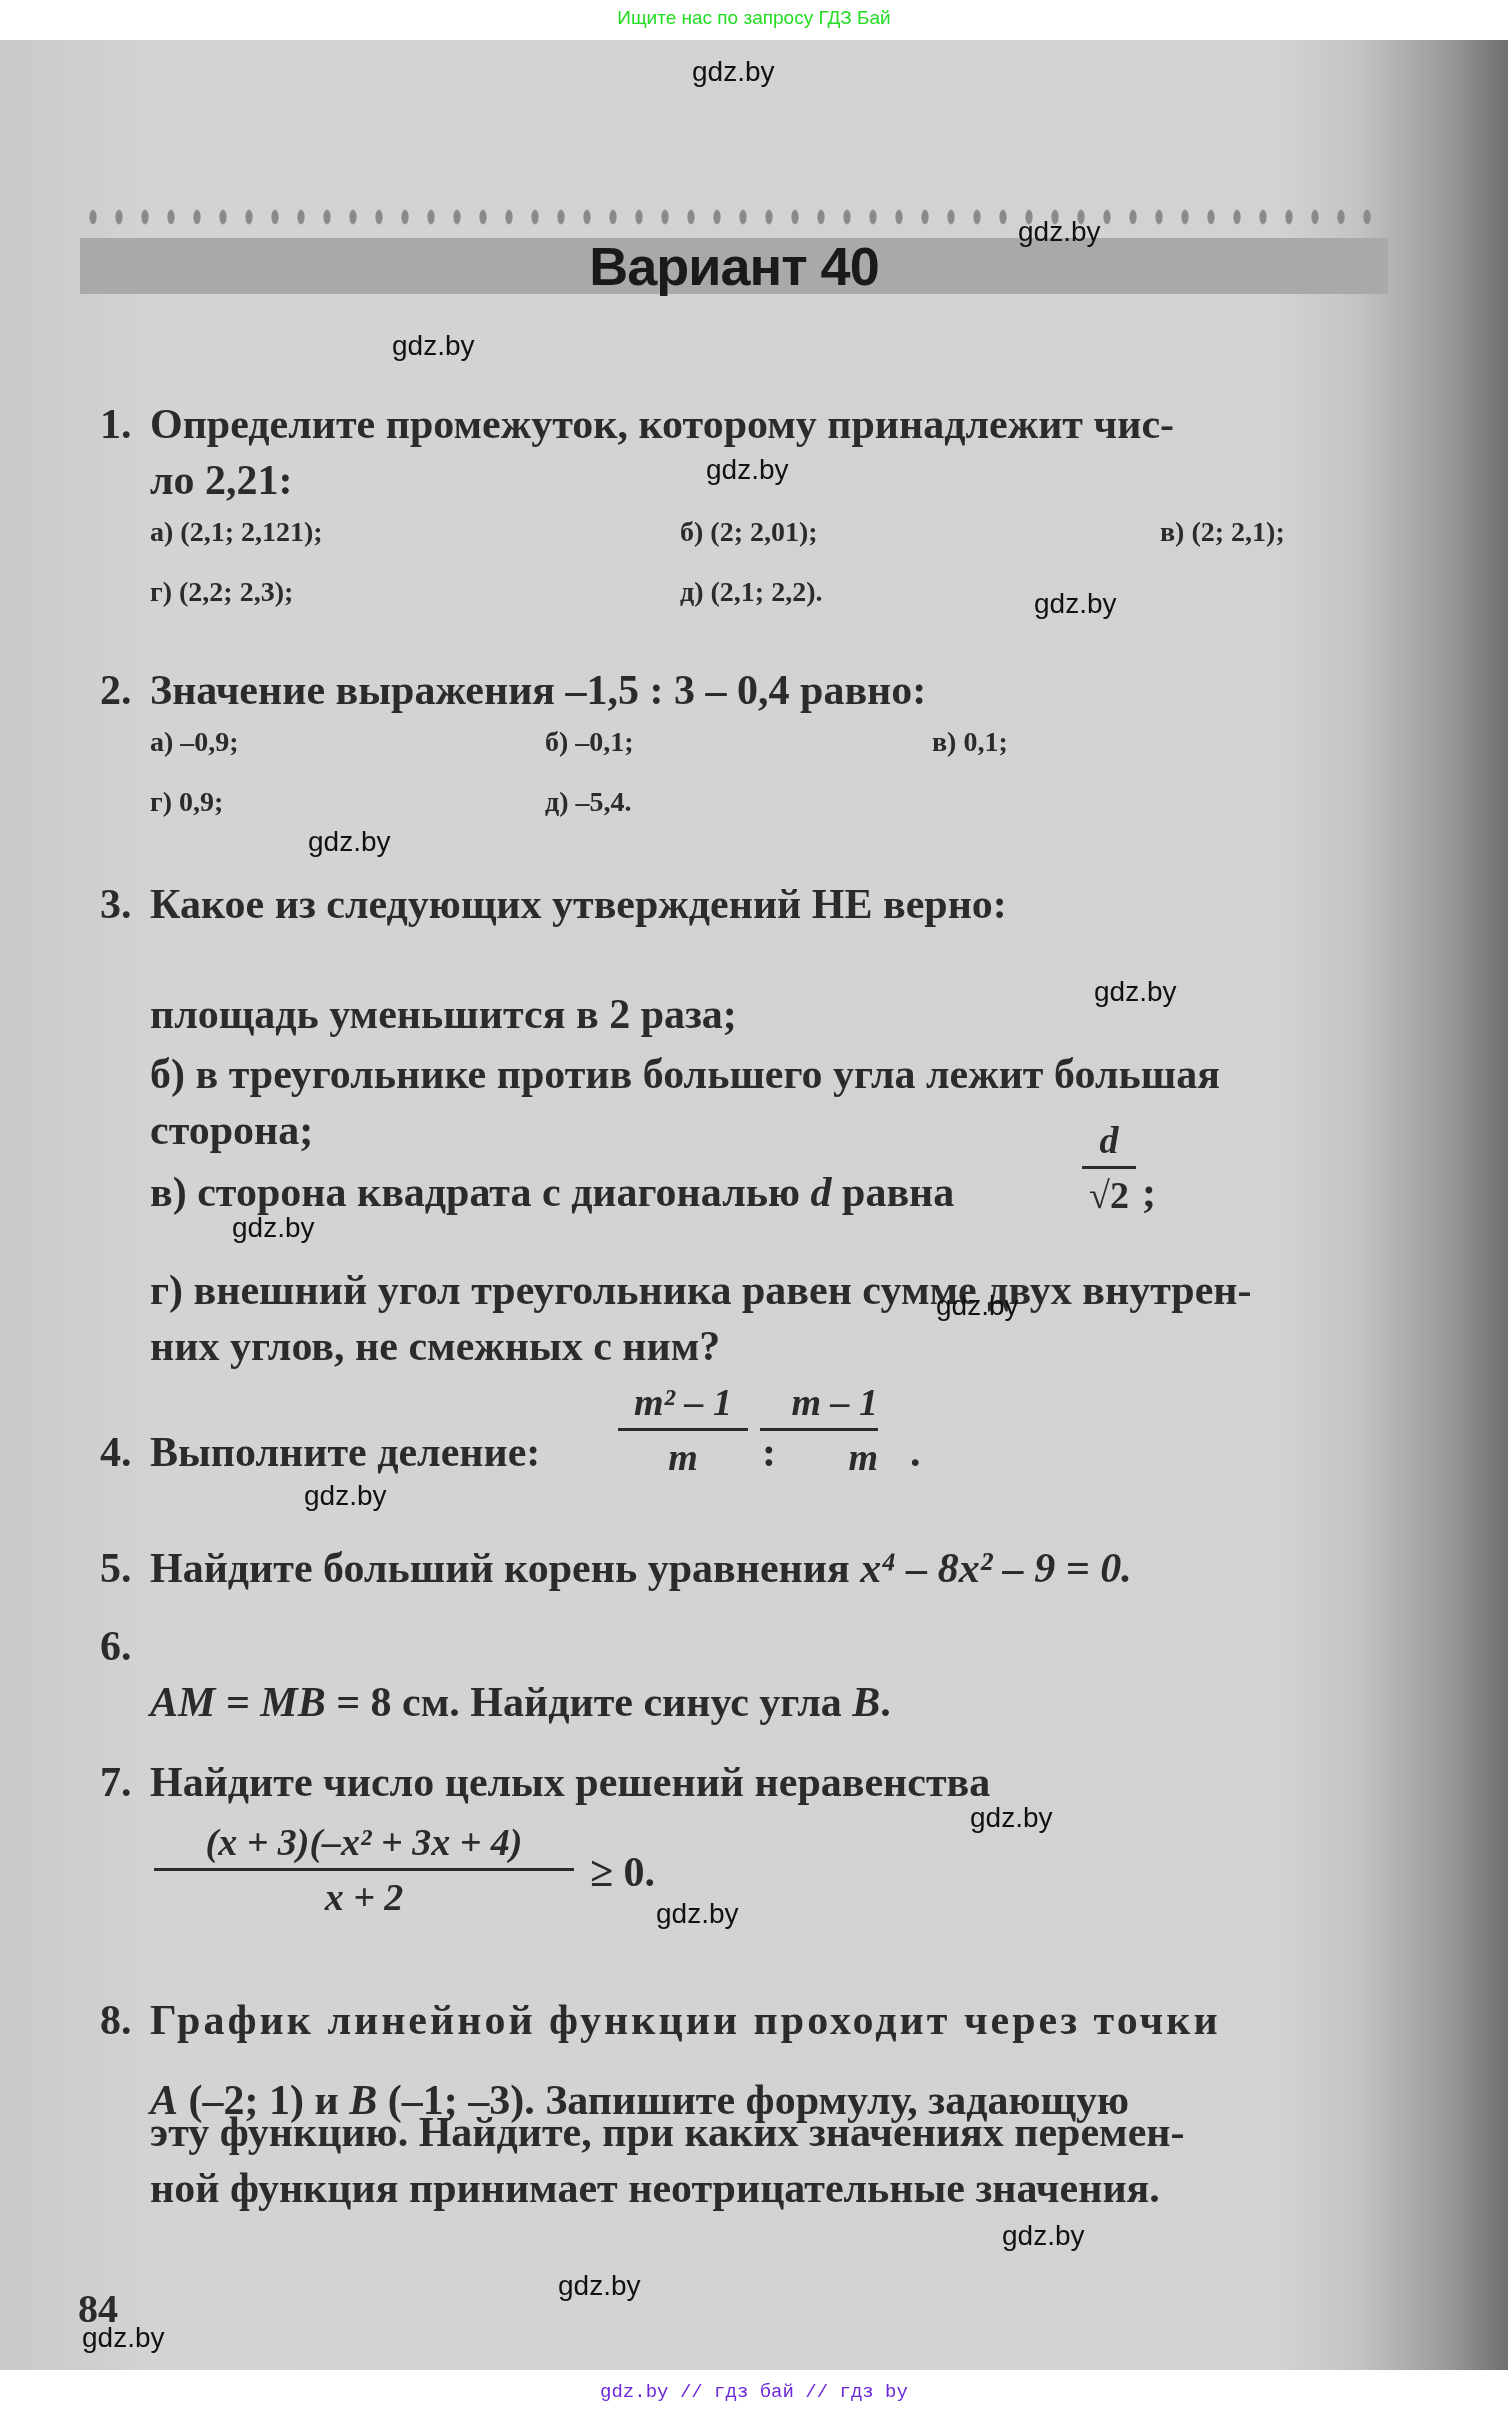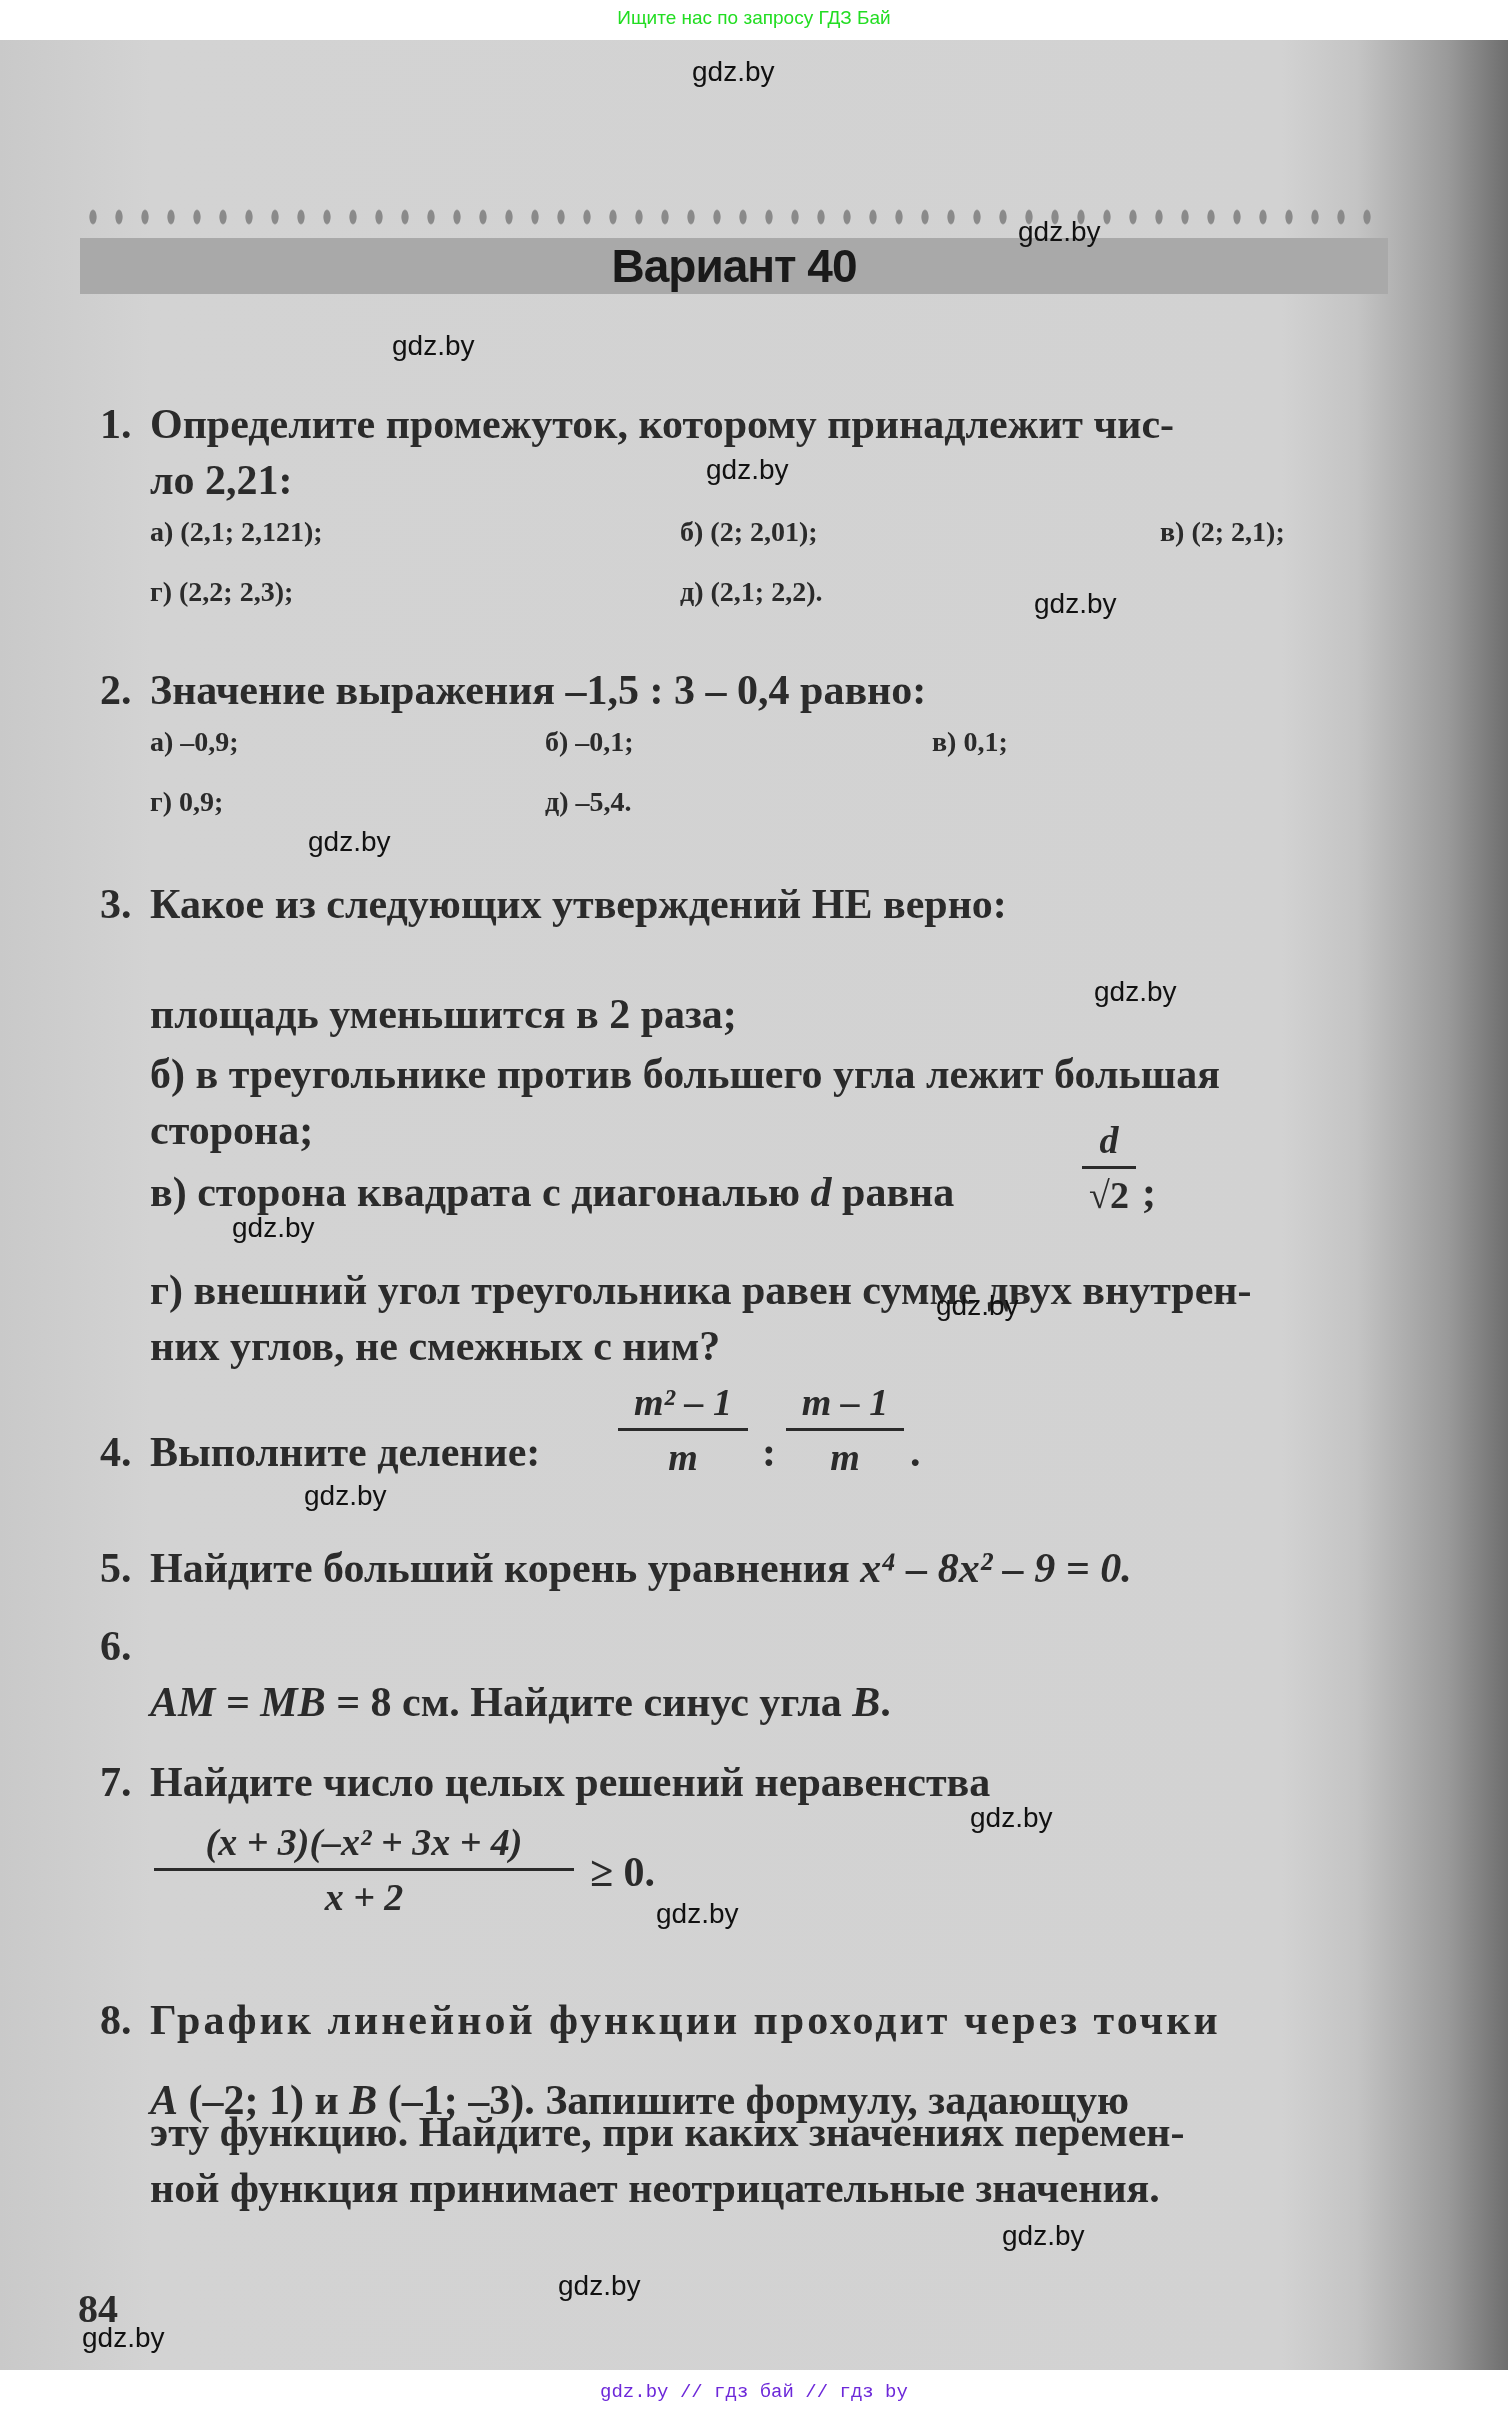--- a/index.html
+++ b/index.html
@@ -6,21 +6,21 @@
   body { width:1508px; height:2415px; background:#ffffff; position:relative; overflow:hidden; font-family:"Liberation Sans", sans-serif; }
   .top-banner { position:absolute; top:0; left:0; width:1508px; height:38px; text-align:center; line-height:36px; font-family:"Liberation Sans", sans-serif; font-size:19px; color:#22dd22; }
   .page { position:absolute; top:40px; left:0; width:1508px; height:2330px;
     background: linear-gradient(to right, #c9c9c9 0%, #d3d3d3 10%, #d2d2d2 85%, #c4c4c4 90%, #9a9a9a 96%, #6e6e6e 100%); }
   .bottom-banner { position:absolute; top:2370px; left:0; width:1508px; height:38px; text-align:center; line-height:44px; font-family:Liberation Mono, monospace; font-size:19px; color:#6d28d9; }
   .wm { position:absolute; font-family:"Liberation Sans", sans-serif; font-size:28px; color:#111; }
   .dots { position:absolute; left:80px; top:168px; width:1308px; height:18px;
     background-image: radial-gradient(ellipse 4px 8px at center, #8a8a8a 80%, transparent 100%);
     background-size: 26px 18px; background-repeat: repeat-x; }
   .title-bar { position:absolute; left:80px; top:198px; width:1308px; height:56px; background:#a9a9a9; }
-  .title { position:absolute; left:0; right:0; top:0; text-align:center; font-family:"Liberation Sans", sans-serif; font-weight:bold; font-size:46px; line-height:56px; color:#1a1a1a; letter-spacing:-1px; }
+  .title { position:absolute; left:0; right:0; top:0; text-align:center; font-family:"Liberation Sans", sans-serif; font-weight:bold; font-size:54px; line-height:56px; color:#1a1a1a; letter-spacing:-1px; }
   .line { position:absolute; white-space:nowrap; font-family:"Liberation Serif", serif; font-size:42px; color:#2b2b2b; font-weight:bold; }
   .num { position:absolute; font-family:"Liberation Serif", serif; font-size:42px; font-weight:bold; color:#2b2b2b; }
   .opt { position:absolute; white-space:nowrap; font-family:"Liberation Serif", serif; font-size:28px; color:#2b2b2b; font-weight:bold; }
   i { font-style:italic; }
   .frac { position:absolute; text-align:center; font-family:"Liberation Serif", serif; font-size:38px; color:#2b2b2b; font-style:italic; font-weight:bold; }
   .frac .bar { height:3px; background:#2b2b2b; margin:4px 0; }
   .page-num { position:absolute; left:78px; top:2225px; font-family:"Liberation Serif", serif; font-size:40px; font-weight:bold; color:#2b2b2b;margin-top:20px; }
 </style>
 </head>
 <body>
@@ -81,21 +81,21 @@
   <div class="wm" style="left:936px; top:1250px;">gdz.by</div>
 
   <div class="num" style="left:100px; top:1388px;">4.</div>
   <div class="line" style="left:150px; top:1388px;">Выполните деление:</div>
   <div class="frac" style="left:618px; top:1340px; width:130px;">
     <div>m² – 1</div>
     <div class="bar"></div>
     <div>m</div>
   </div>
   <div class="line" style="left:762px; top:1388px;">:</div>
-  <div class="frac" style="left:786px; top:1340px; width:118px;">
+  <div class="frac" style="left:760px; top:1340px; width:118px;text-align:right;">
     <div>m – 1</div>
     <div class="bar"></div>
     <div>m</div>
   </div>
   <div class="line" style="left:910px; top:1388px;">.</div>
   <div class="wm" style="left:304px; top:1440px;">gdz.by</div>
 
   <div class="num" style="left:100px; top:1504px;">5.</div>
   <div class="line" style="left:150px; top:1504px;">
     <span>Найдите больший корень уравнения</span>

